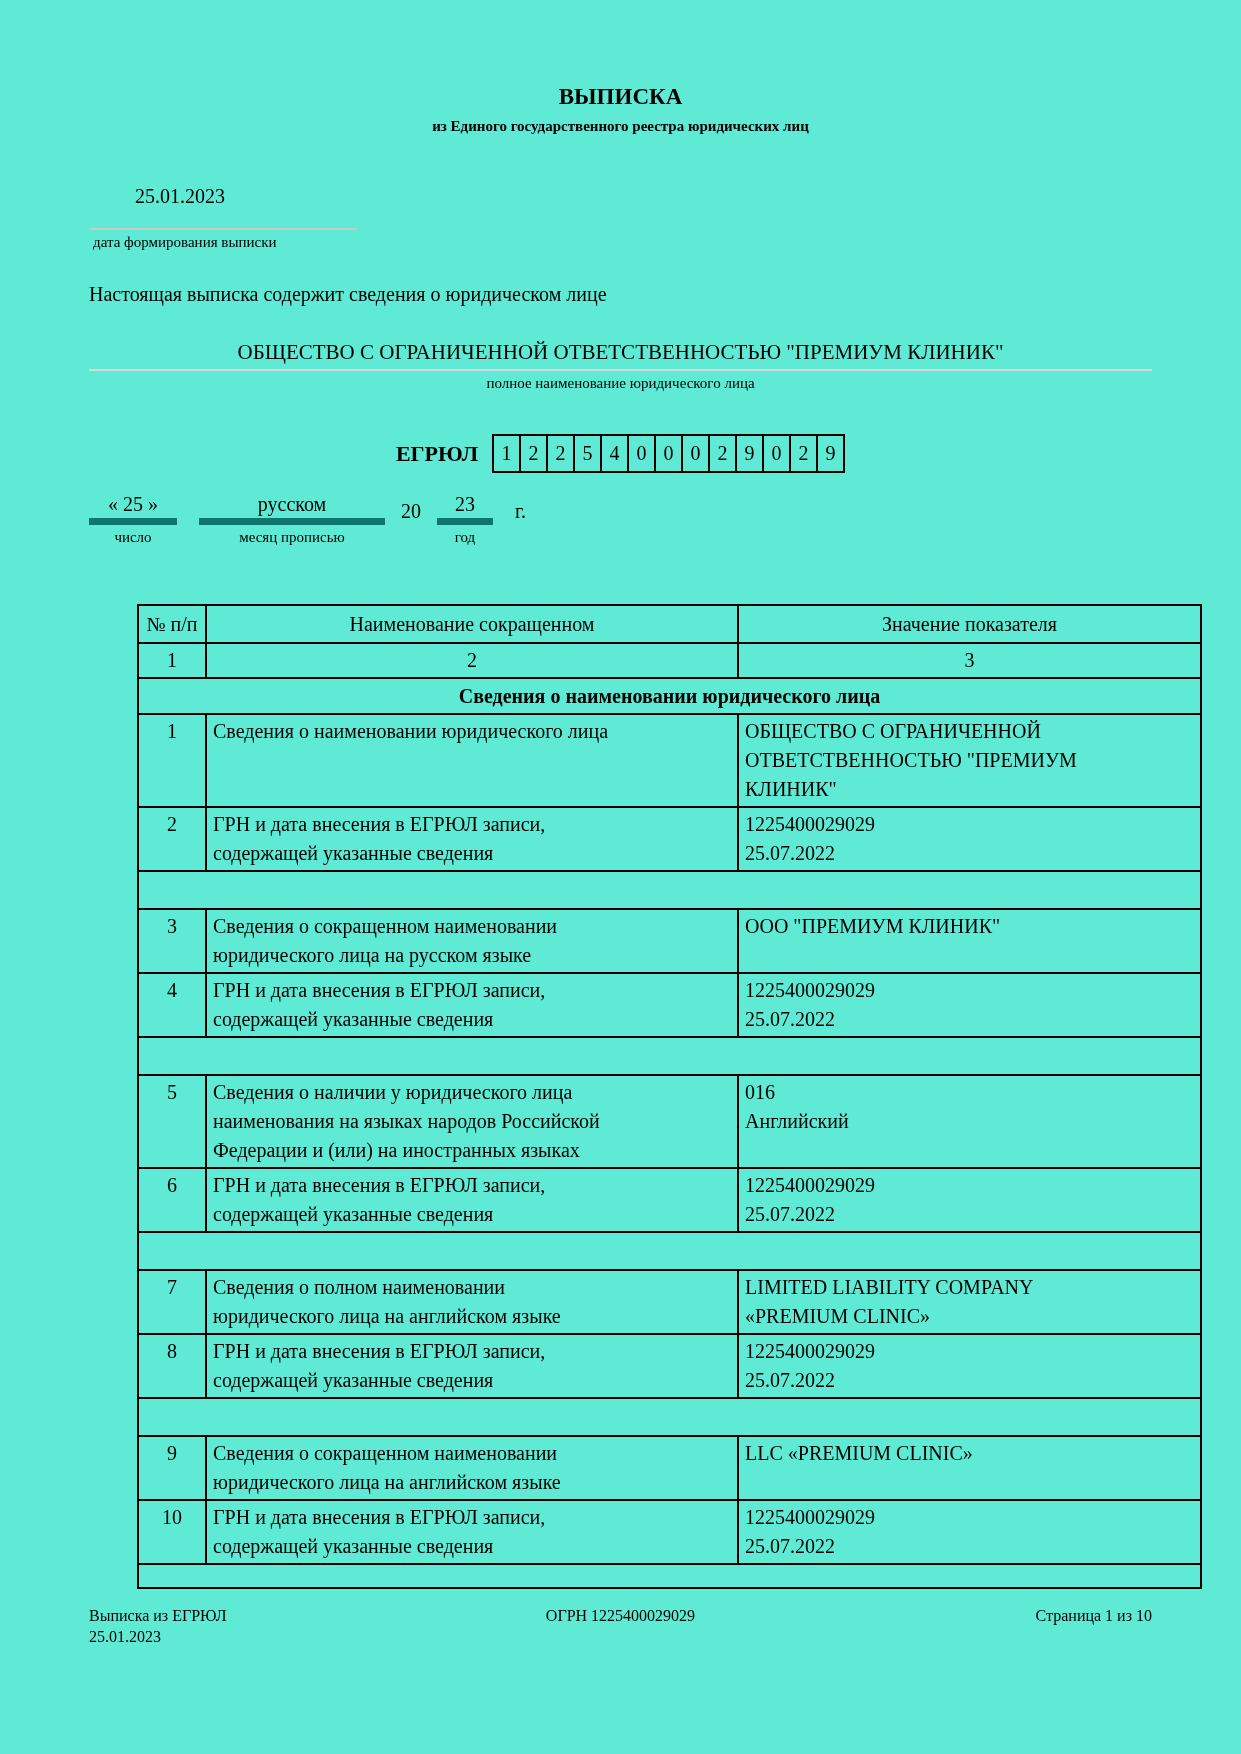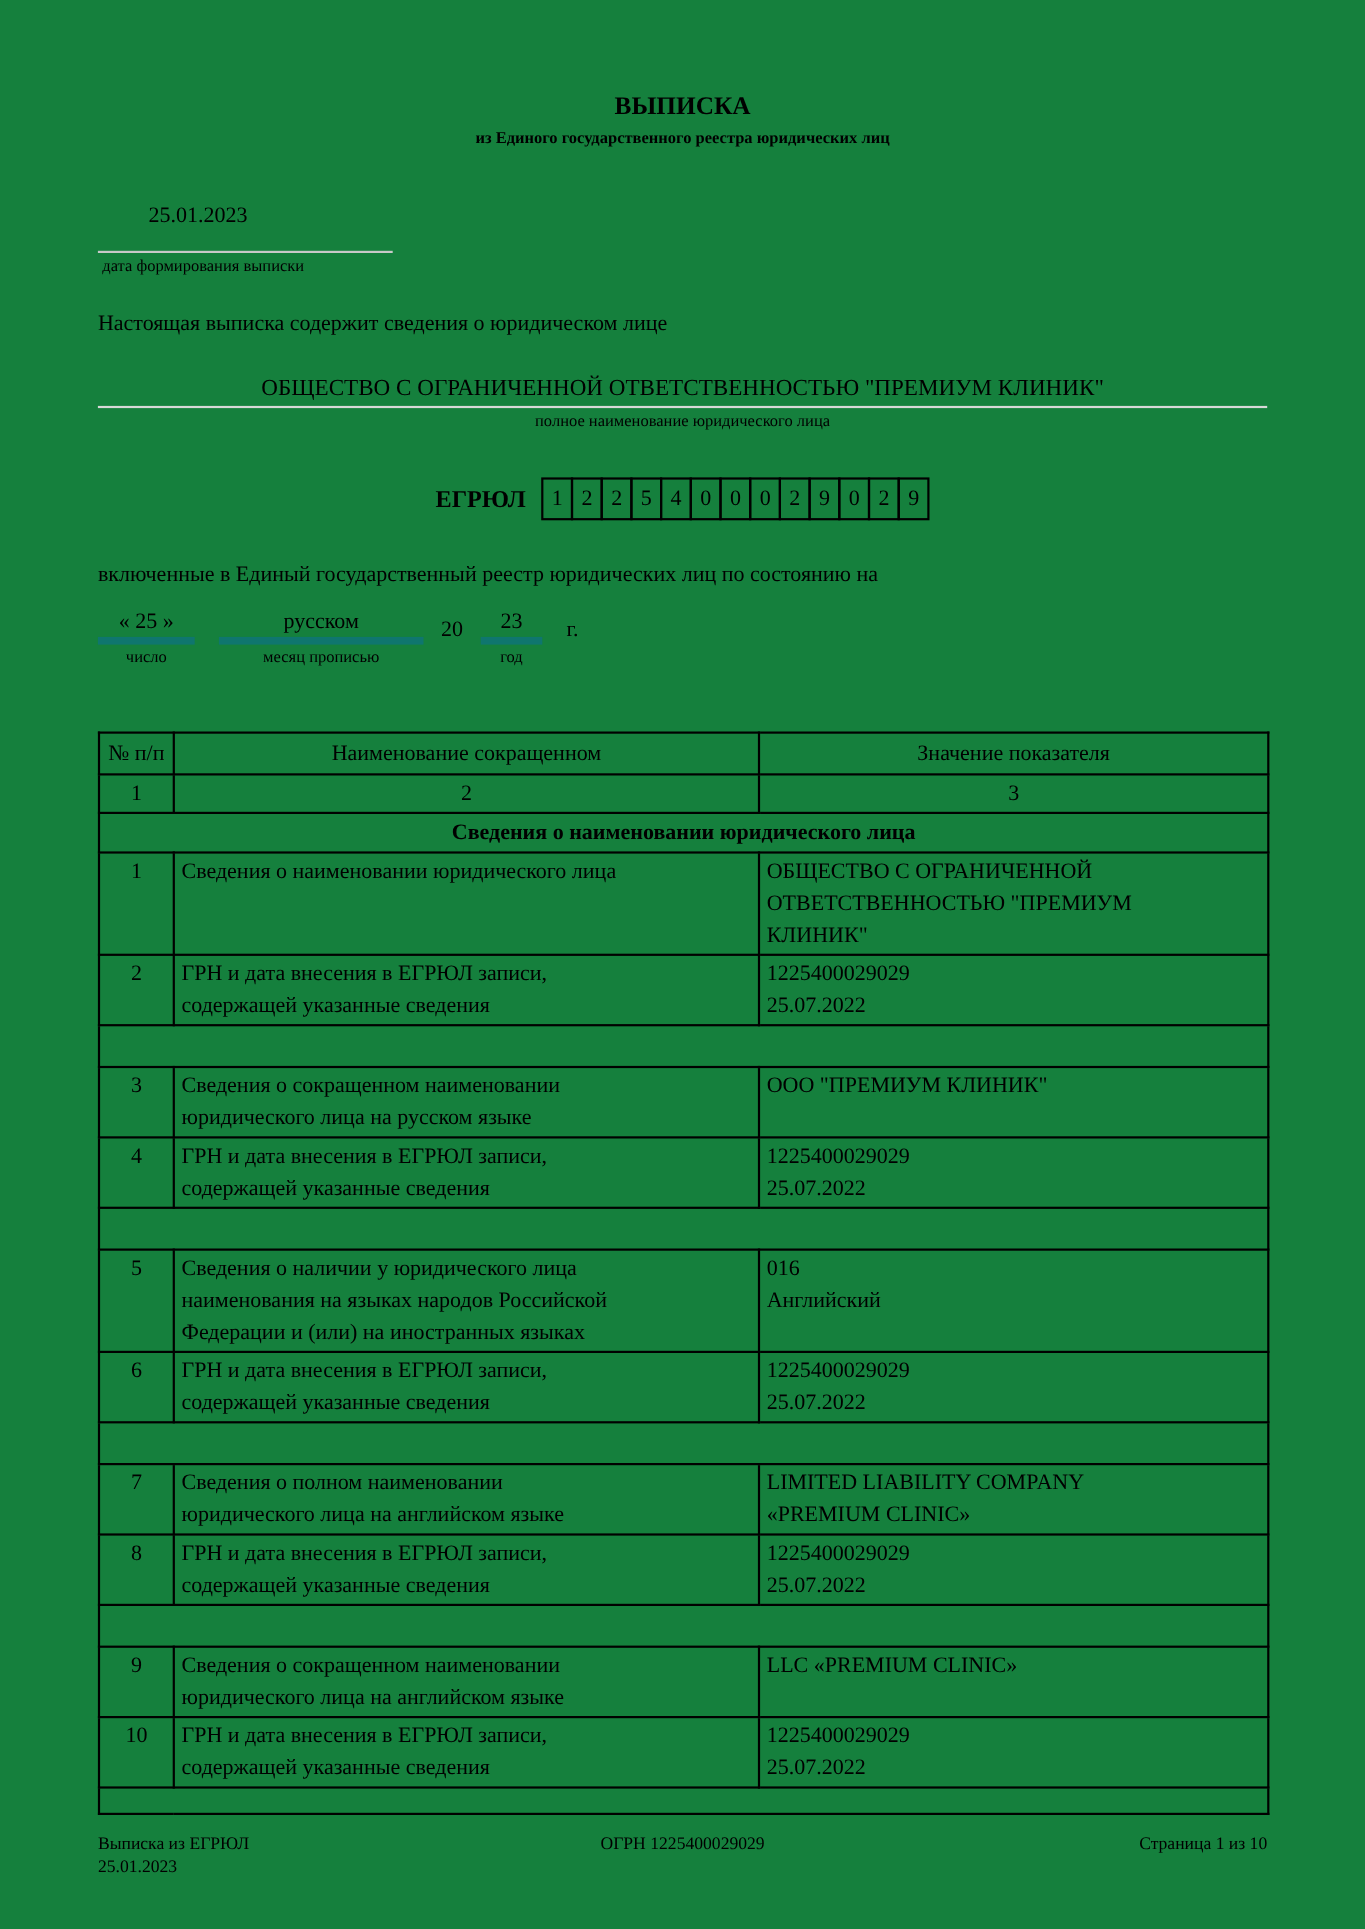--- a/index.html
+++ b/index.html
@@ -1,18 +1,18 @@
 <!DOCTYPE html>
 <html><head>
 <meta charset="utf-8">
 <style>
   * { margin:0; padding:0; box-sizing:border-box; }
   html,body { background:#fff; }
   .page {
-    width:1241px; height:1754px; margin:0 auto; background:#15803d;
+    width:1241px; height:1754px; margin:0 auto; background:#5eead4;
     padding:0 89px; position:relative; overflow:hidden;
     font-family:"Liberation Serif","DejaVu Serif",serif; color:#000;
   }
   .title1 { padding-top:84px; text-align:center; font-weight:bold; font-size:23px; }
   .title2 { text-align:center; font-weight:bold; font-size:15px; margin-top:8px; }
 
   .form-date { margin-top:50px; margin-left:46px; font-size:20px; }
   .form-date-line { width:268px; border-bottom:2px solid #c9c9c9; margin-top:20px; }
   .form-date-label { font-size:15px; margin-top:4px; margin-left:4px; }
 
@@ -33,21 +33,21 @@
 
   .included { margin-top:38px; font-size:20px; }
 
   .date-line { margin-top:20px; display:flex; align-items:flex-end; font-size:20px; }
   .du { text-align:center; }
   .du-val { padding:0 4px 2px 4px; border-bottom:7px solid #0f766e; min-height:26px; }
   .du-val.noline { border-bottom:none; }
   .du-label { font-size:15px; padding-top:4px; min-height:20px; }
   .dgap { flex:0 0 auto; }
 
-  table.main { margin-top:58px; border-collapse:collapse; width:1063px; font-size:20px; table-layout:fixed; }
+  table.main { margin-top:58px; border-collapse:collapse; width:1063px; font-size:20px; table-layout:fixed;margin-left:48px; }
   table.main td { border:2px solid #000; vertical-align:top; padding:2px 6px; line-height:29px; }
   .col-num { width:68px; text-align:center; }
   .col-name { width:532px; }
   .col-val { width:463px;border-radius:16px; }
   tr.hdr td, tr.nums td, tr.section td { text-align:center; vertical-align:middle; padding:2px; }
   tr.hdr td { height:38px; }
   tr.nums td { height:34px; }
   tr.section td { height:36px; font-weight:bold; }
   tr.sp td { height:38px; }
   tr.sp-last td { height:24px; }
@@ -87,21 +87,20 @@
         <div class="ogrn-box">0</div>
         <div class="ogrn-box">0</div>
         <div class="ogrn-box">2</div>
         <div class="ogrn-box">9</div>
         <div class="ogrn-box">0</div>
         <div class="ogrn-box">2</div>
         <div class="ogrn-box">9</div>
       </div>
   </div>
 
-  <div class="included">включенные в Единый государственный реестр юридических лиц по состоянию на</div>
 
   <div class="date-line">
     <div class="du" style="width:88px">
       <div class="du-val">« 25 »</div>
       <div class="du-label">число</div>
     </div>
     <div class="dgap" style="width:22px"></div>
     <div class="du" style="width:186px">
       <div class="du-val">русском</div>
       <div class="du-label">месяц прописью</div>

